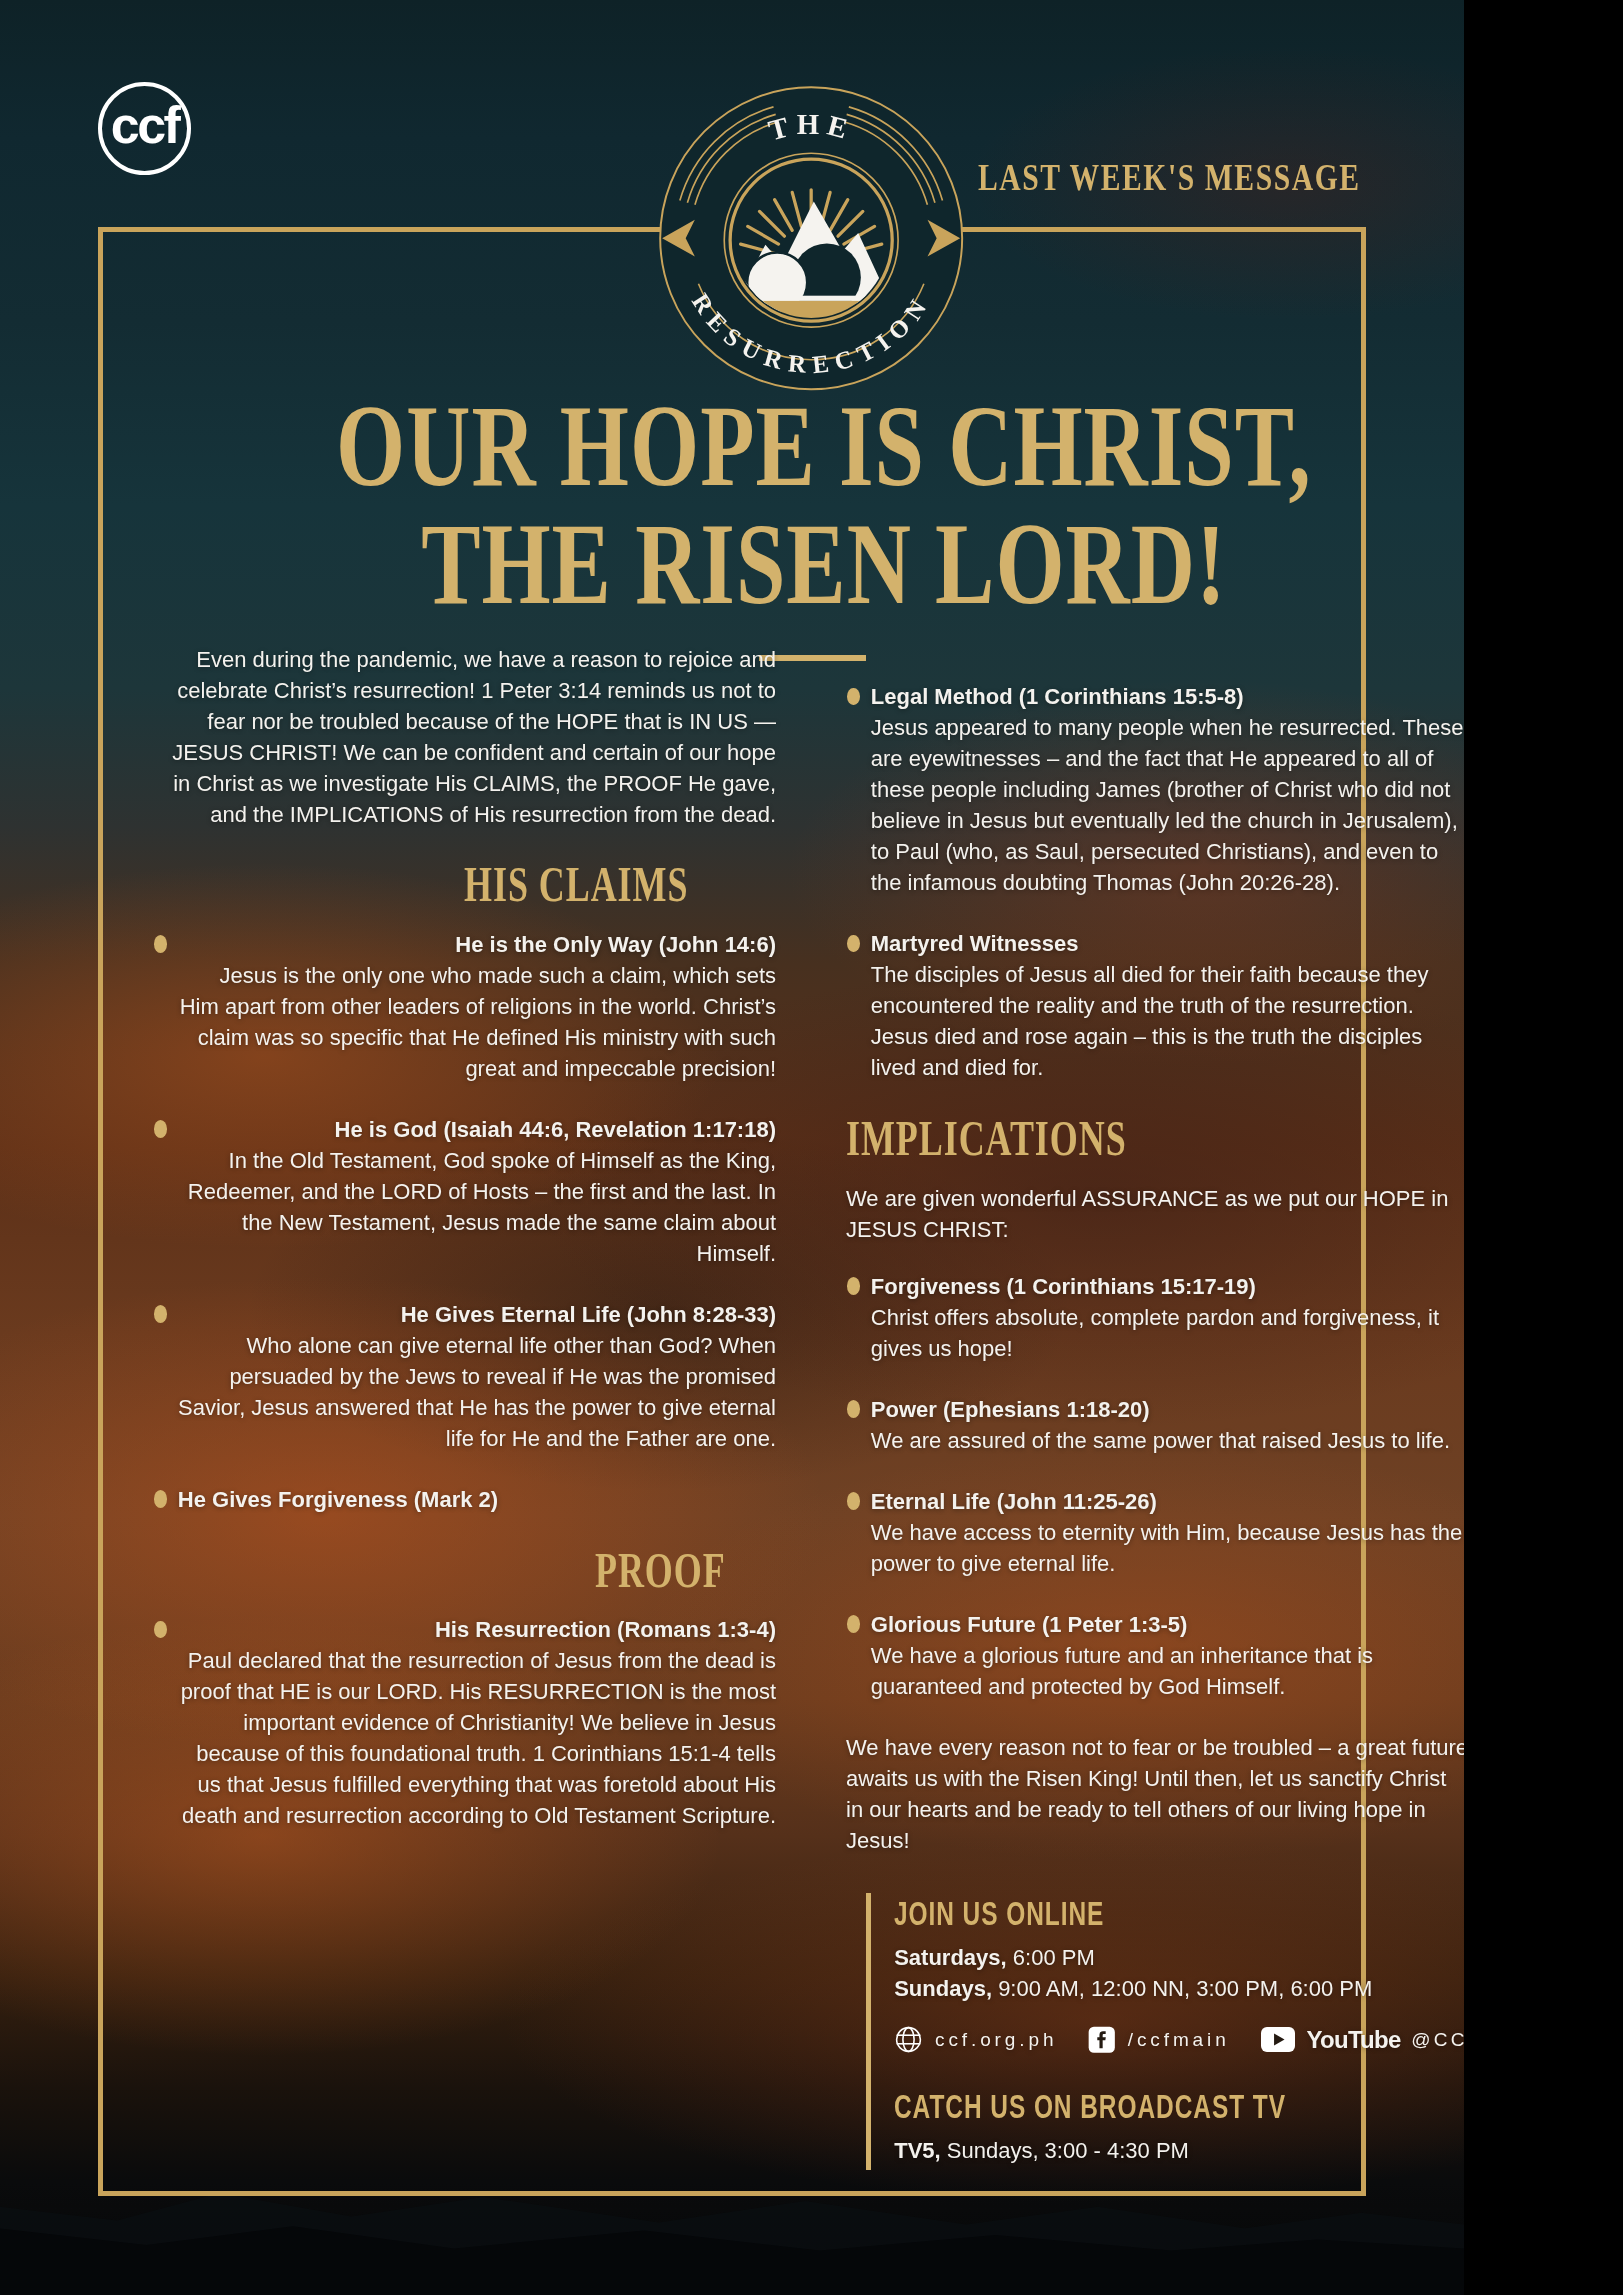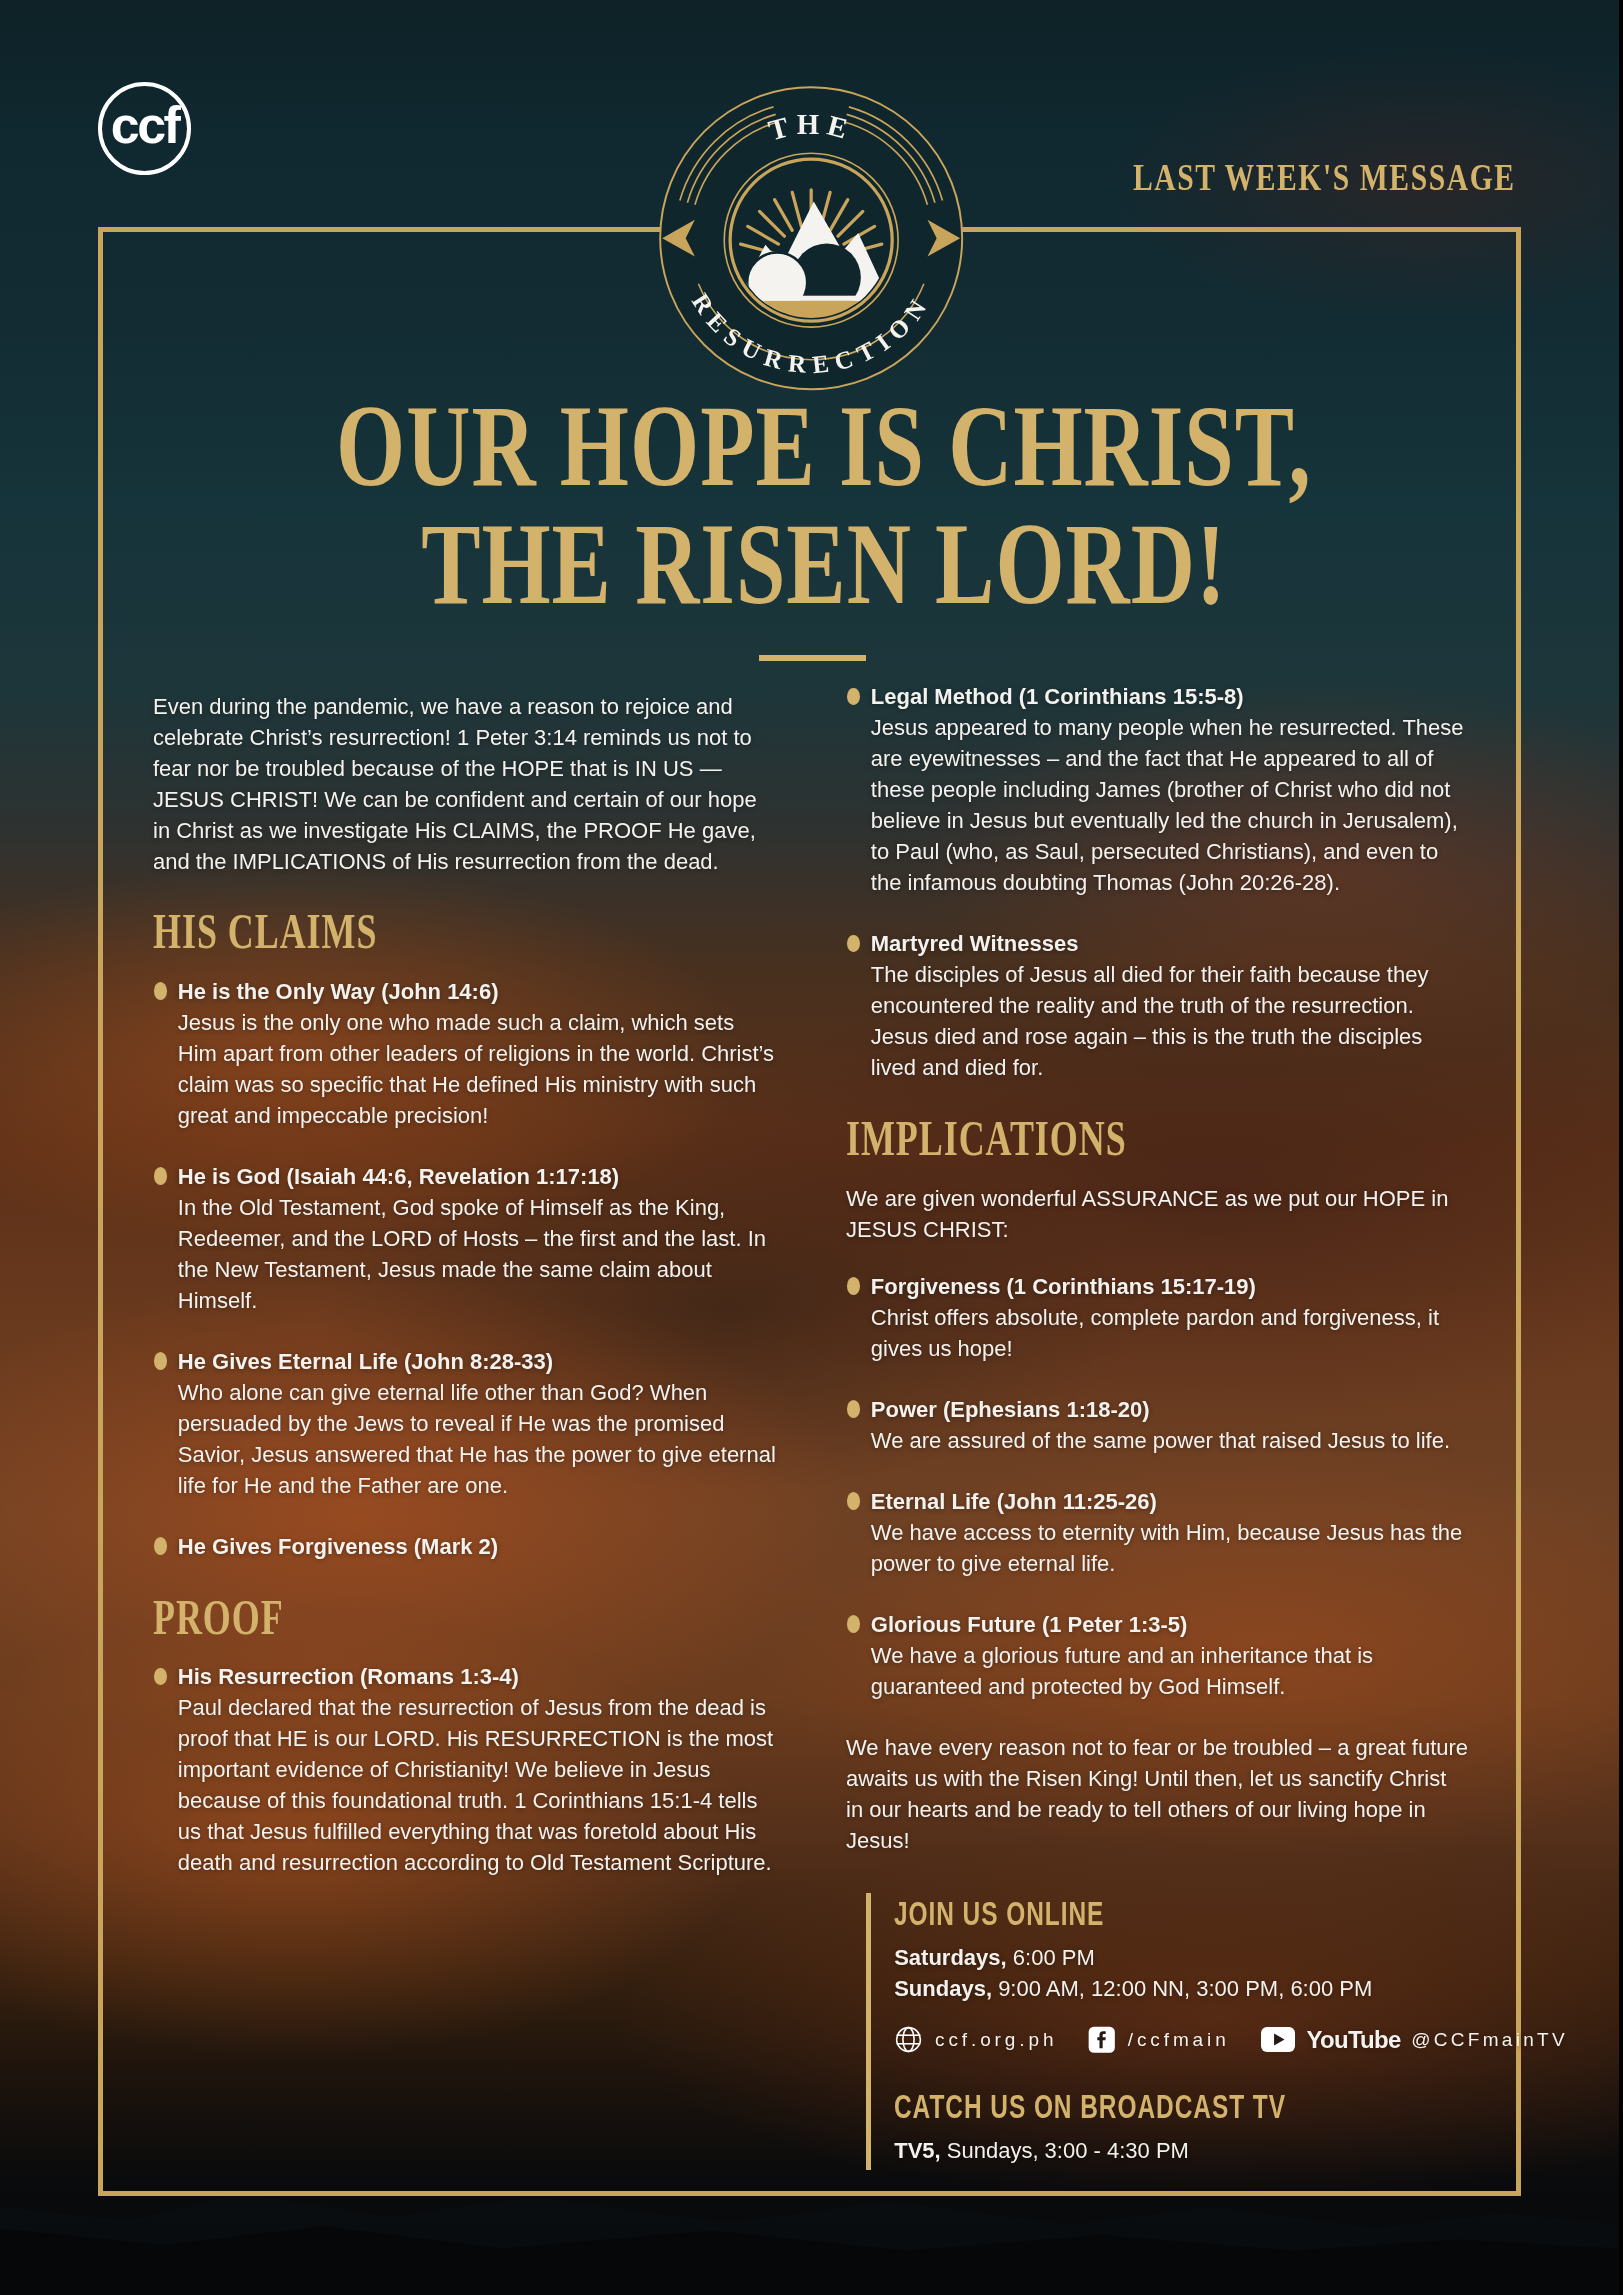--- a/index.html
+++ b/index.html
@@ -5,21 +5,21 @@
   :root{
     --gold:#c9a45b;
     --gold-bright:#d3b26c;
     --bg-teal:#0f2429;
     --badge-bg:#0f262c;
     --text:#f4f2ee;
   }
   *{box-sizing:border-box;}
   body{margin:0;background:#000;}
   .page{
-    position:relative;width:1619px;height:2295px;overflow:hidden;
+    position:relative;width:1464px;height:2295px;overflow:hidden;
     font-family:"Liberation Sans",sans-serif;color:var(--text);
     background-image:
       radial-gradient(ellipse 655px 275px at 18% 46%, rgba(200,92,30,.42), transparent 70%),
       radial-gradient(ellipse 720px 340px at 22% 66%, rgba(196,84,28,.48), transparent 70%),
       radial-gradient(ellipse 655px 314px at 18% 80%, rgba(205,95,32,.44), transparent 70%),
       radial-gradient(ellipse 589px 275px at 82% 38%, rgba(140,60,30,.40), transparent 70%),
       radial-gradient(ellipse 785px 327px at 75% 52%, rgba(60,30,22,.55), transparent 72%),
       radial-gradient(ellipse 720px 301px at 78% 72%, rgba(190,85,30,.36), transparent 70%),
       radial-gradient(ellipse 851px 262px at 75% 88%, rgba(150,65,28,.40), transparent 70%),
       radial-gradient(ellipse 589px 262px at 45% 57%, rgba(25,20,16,.45), transparent 70%),
@@ -42,21 +42,21 @@
   }
   .tag{position:absolute;top:158px;right:103px;color:var(--gold-bright);
     font-family:"Liberation Serif",serif;font-weight:700;font-size:38px;line-height:38px;white-space:nowrap;}
   .tag .cx{display:inline-block;transform:scaleX(.78);transform-origin:100% 50%;letter-spacing:2px;}
   .badge{position:absolute;left:653px;top:73px;width:317px;height:331px;}
   .title{position:absolute;top:387px;left:12px;width:1624px;text-align:center;color:var(--gold-bright);
     font-family:"Liberation Serif",serif;font-weight:700;font-size:117px;line-height:118px;}
   .title .cx{display:inline-block;transform:scaleX(.76);transform-origin:50% 50%;letter-spacing:1.3px;white-space:nowrap;}
   .divider{position:absolute;top:655px;left:759px;width:107px;height:5.9px;background:var(--gold-bright);}
   .col{position:absolute;width:623px;font-size:22px;line-height:31px;text-shadow:0 1.3px 5.2px rgba(0,0,0,.38);}
-  .col-left{left:153px;top:691px;}
+  .col-left{left:153px;top:644px;text-align:right;}
   .col-right{left:846px;top:681px;}
   p{margin:0;}
   .intro{margin-bottom:29px;}
   h2.sect{color:var(--gold-bright);font-family:"Liberation Serif",serif;font-weight:700;
     font-size:50px;line-height:50px;margin:0 0 19.6px;text-shadow:none;white-space:nowrap;}
   .cxl{display:inline-block;transform:scaleX(.72);transform-origin:0 50%;letter-spacing:1.3px;}
   .sect-gap{margin-top:35px;}
   .mt12{margin-top:7.9px;}
   .item{display:flex;margin-bottom:30px;}
   .dot{flex:none;width:13px;height:17.7px;border-radius:50%;background:var(--gold-bright);margin:6.5px 10.5px 0 1.3px;}

